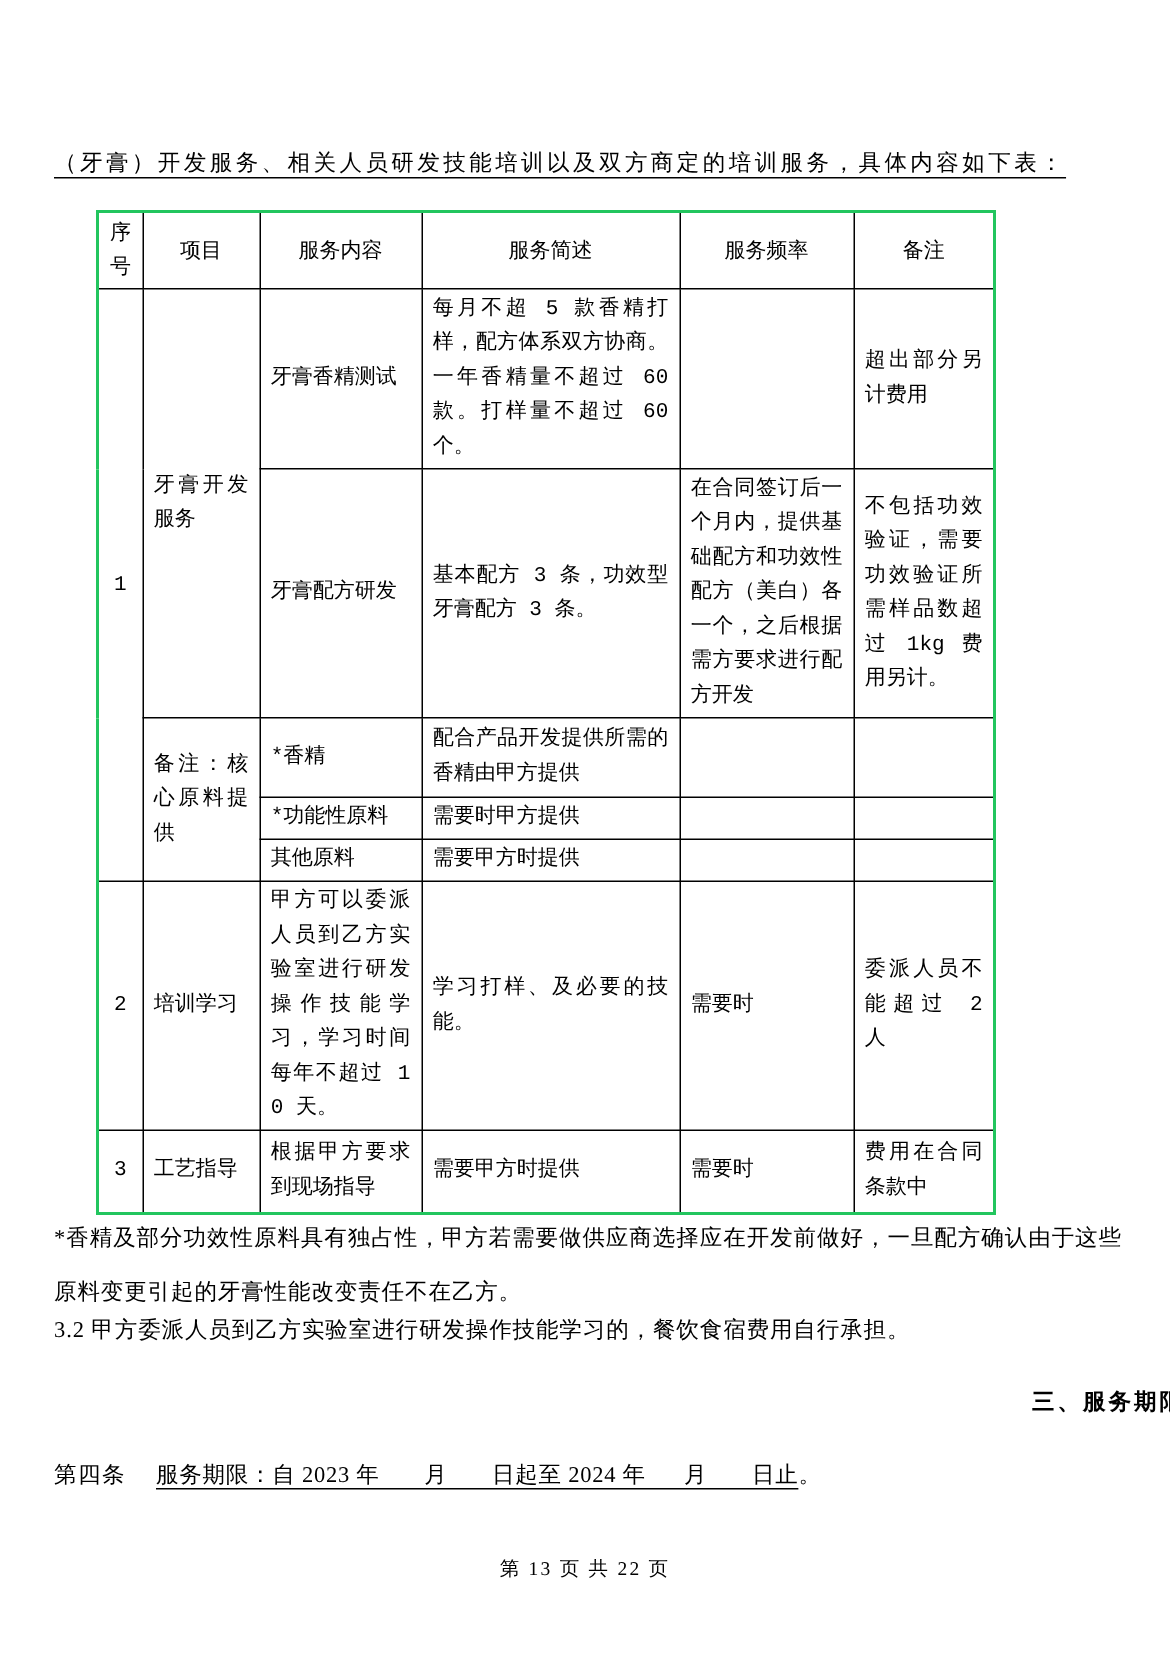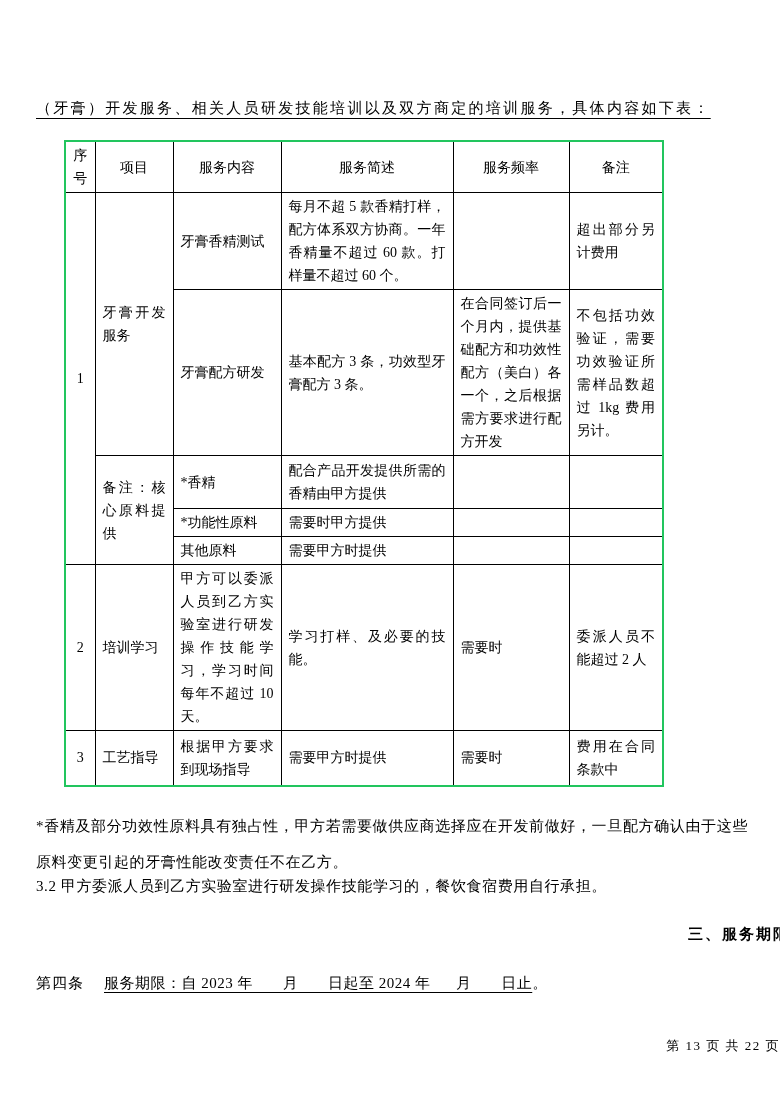--- a/index.html
+++ b/index.html
@@ -26,21 +26,21 @@
   }
   .svc th, .svc td {
     border:1px solid #000000;
     font-size:14px; line-height:23px;
     padding:2px 7px;
     vertical-align:middle;
     word-break:break-all;
     font-weight:normal;
   }
   .svc th { text-align:center; padding:2px 2px; }
-  .svc td { text-align:justify; }
+  .svc td { text-align:justify;font-family:Liberation Mono, monospace; }
   .svc td.num { text-align:center; padding:2px 1px; }
   tr.h50  { height:50px; }
   tr.h94  { height:94px; }
   tr.h161 { height:161px; }
   tr.h53  { height:53px; }
   tr.h26  { height:26px; }
   tr.h164 { height:164px; }
   tr.h55  { height:55px; }
 
   .footnote {
@@ -62,21 +62,21 @@
     position:absolute; left:36px; top:959px;
     font-size:15px; white-space:nowrap;
   }
   .clause .label { font-weight:normal; letter-spacing:1px; margin-right:20px; }
   .clause .u {
     text-decoration:underline; text-underline-offset:4px;
     white-space:pre; letter-spacing:0.5px;
   }
   .footer {
     position:absolute; left:0; top:1037px; width:780px;
-    text-align:right; font-size:13px; letter-spacing:1.5px;
+    text-align:center; font-size:13px; letter-spacing:1.5px;
   }
 </style>
 </head>
 <body>
 
 <div class="page">
 
   <p class="intro"><span class="u">（牙膏）开发服务、相关人员研发技能培训以及双方商定的培训服务，具体内容如下表：</span></p>
 
   <table class="svc">

